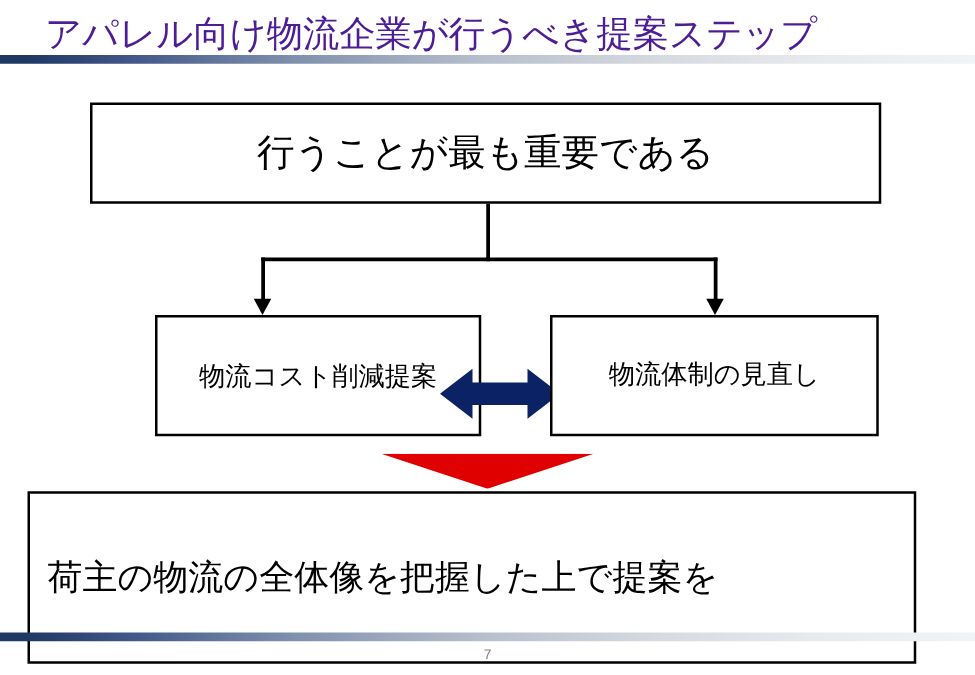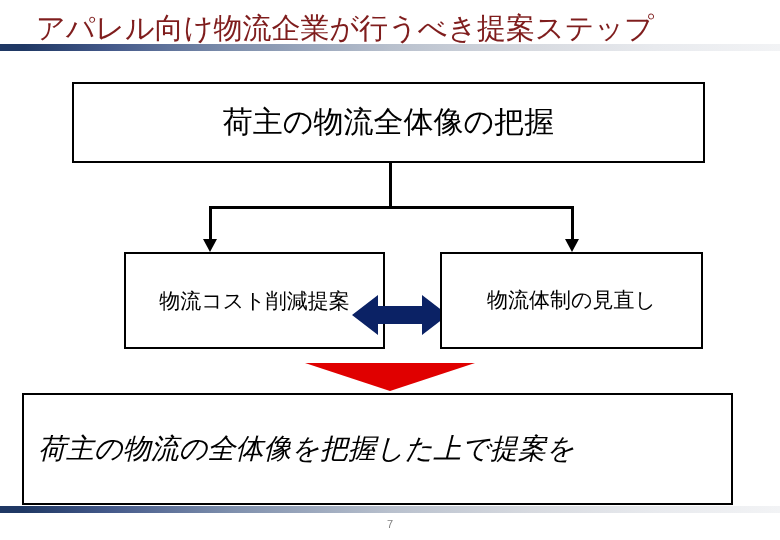--- a/index.html
+++ b/index.html
@@ -20,21 +20,21 @@
 
   
   .slide-title {
     position: absolute;
     left: 36px;
     top: 10px;
     width: 700px;
     height: 36px;
     line-height: 36px;
     font-size: 29px;
-    color: #7f1d1d;
+    color: #4c1d95;
     letter-spacing: 0px;
     white-space: nowrap;
   }
 
   
   .rule {
     position: absolute;
     left: 0;
     width: 780px;
     height: 7px;
@@ -83,27 +83,26 @@
     top: 252px;
     width: 263px;
     height: 97px;
     font-size: 21px;
     line-height: 1.35;
   }
   #box-bottom {
     left: 22px;
     top: 393px;
     width: 711px;
-    height: 112px;
+    height: 138px;
     font-size: 28px;
     justify-content: flex-start;
     text-align: left;
     padding: 4px 0 4px 14px;
     line-height: 1.4;
-    font-style: italic;
   }
   #box-bottom .bottom-text {
     display: block;
   }
 
   
   .conn {
     position: absolute;
     background: #000000;
   }
@@ -174,21 +173,21 @@
 </head>
 <body>
 
 <div id="slide">
 
   <div class="slide-title">アパレル向け物流企業が行うべき提案ステップ</div>
 
   <div class="rule rule-top"></div>
 
   <div class="box" id="box-top">
-    <span>荷主の物流全体像の把握</span>
+    <span>行うことが最も重要である</span>
   </div>
 
   <div class="conn" id="conn-trunk"></div>
   <div class="conn" id="conn-cross"></div>
   <div class="conn" id="conn-stem-left"></div>
   <div class="conn" id="conn-stem-right"></div>
   <div class="arrowhead-down" id="head-left"></div>
   <div class="arrowhead-down" id="head-right"></div>
 
   <div class="box" id="box-left">

